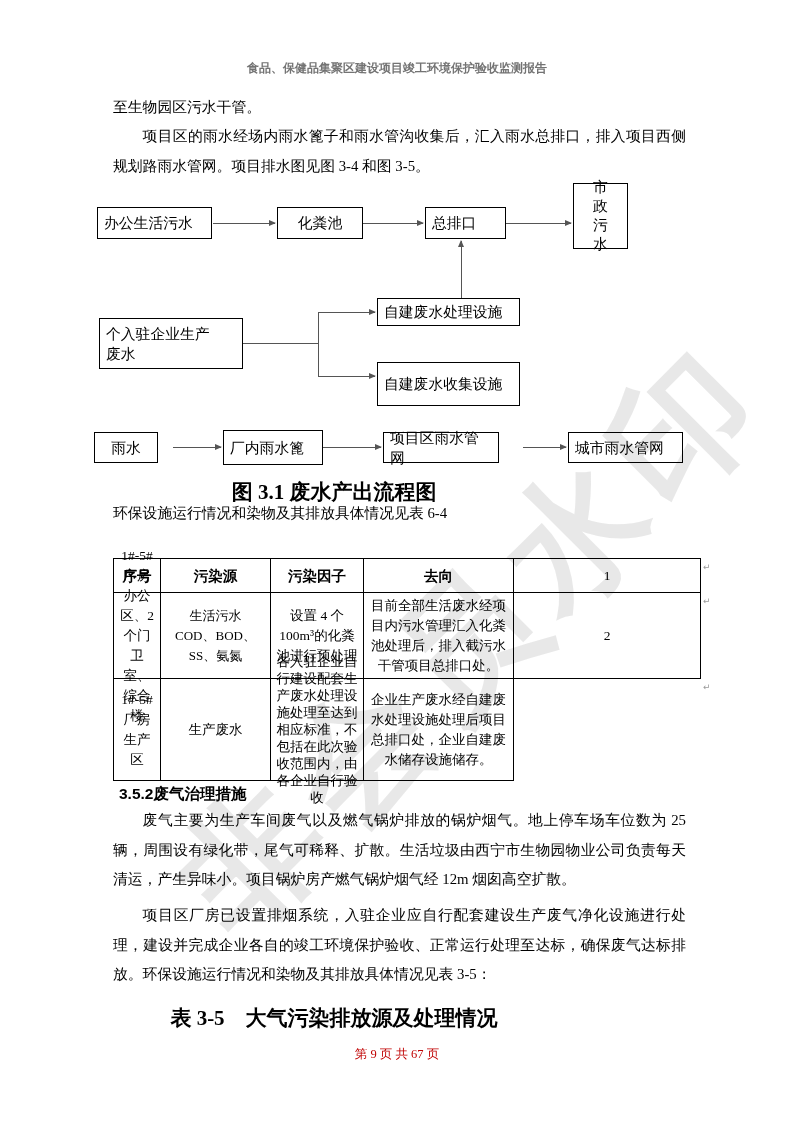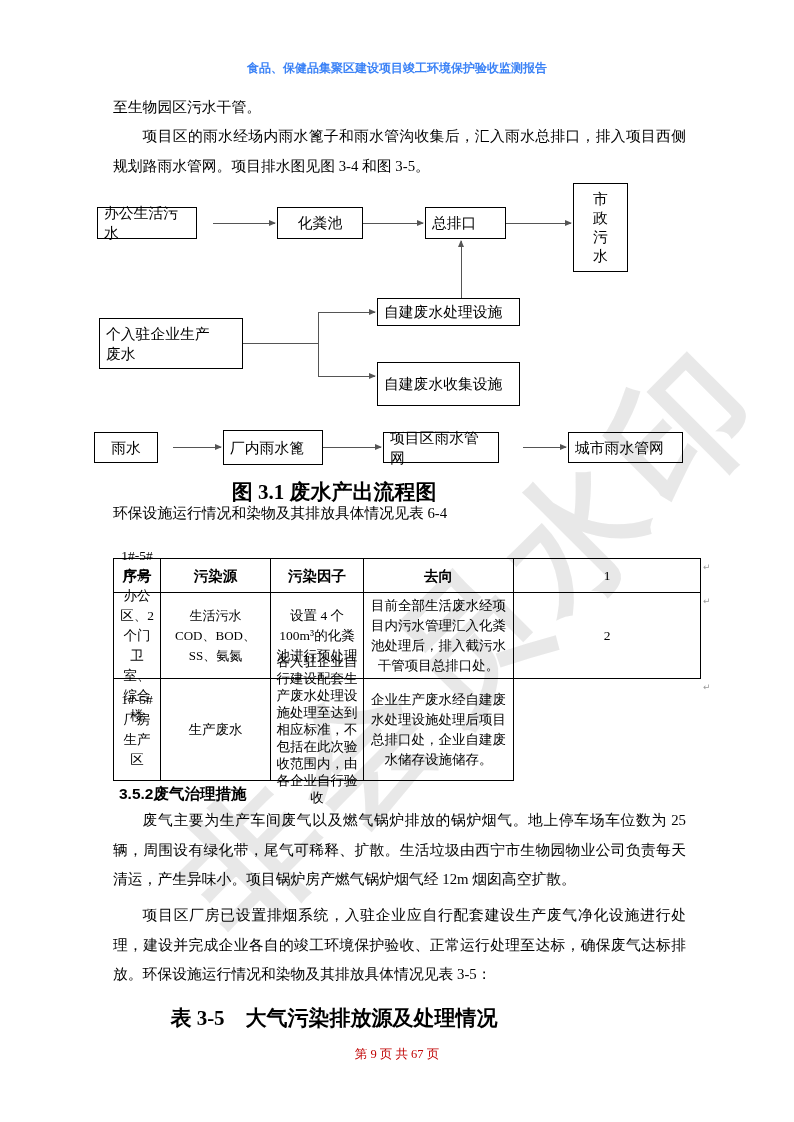--- a/index.html
+++ b/index.html
@@ -16,21 +16,21 @@
   .watermark {
     position:absolute; z-index:0; left:90px; top:540px; width:780px;
     transform:rotate(-45deg); transform-origin:center;
     font-size:138px; font-weight:700; letter-spacing:14px;
     color:#dadada; opacity:.6; white-space:nowrap; pointer-events:none;
     font-family:"Liberation Sans","DejaVu Sans",sans-serif;
   }
 
   .doc-header {
     left:0; top:60px; width:794px; text-align:center;
-    font-size:12px; font-weight:700; color:#3b82f6;
+    font-size:12px; font-weight:700; color:#737373;
     font-family:"Liberation Sans","DejaVu Sans",sans-serif;
   }
   .doc-footer {
     left:0; top:1046px; width:794px; text-align:center;
     font-size:12.5px; color:#c00000;
   }
 
   .body-text {
     left:113px; width:573px; font-size:14.8px; line-height:29.5px;
     text-align:justify; color:#000;
@@ -95,24 +95,24 @@
 <div class="page">
 
   <div class="watermark">非会员水印</div>
 
   <div class="layer doc-header">食品、保健品集聚区建设项目竣工环境保护验收监测报告</div>
 
   <div class="layer body-text" style="top:93px;">至生物园区污水干管。</div>
   <div class="layer body-text indent" style="top:122px;">项目区的雨水经场内雨水篦子和雨水管沟收集后，汇入雨水总排口，排入项目西侧规划路雨水管网。项目排水图见图 3-4 和图 3-5。</div>
 
   <div class="layer flow">
-    <div class="fbox" style="left:97px;top:24px;width:100px;height:32px;">办公生活污水</div>
+    <div class="fbox" style="left:97px;top:24px;width:115px;height:32px;">办公生活污水</div>
     <div class="fbox center" style="left:277px;top:24px;width:86px;height:32px;">化粪池</div>
     <div class="fbox" style="left:425px;top:24px;width:81px;height:32px;">总排口</div>
-    <div class="fbox center vert" style="left:573px;top:0px;width:55px;height:89px;"><span>市政污水</span></div>
+    <div class="fbox center vert" style="left:573px;top:0px;width:55px;height:66px;"><span>市政污水</span></div>
 
     <div class="fbox" style="left:377px;top:115px;width:143px;height:28px;">自建废水处理设施</div>
     <div class="fbox" style="left:99px;top:135px;width:144px;height:51px;">个入驻企业生产
 废水</div>
     <div class="fbox" style="left:377px;top:179px;width:143px;height:44px;">自建废水收集设施</div>
 
     <div class="fbox center" style="left:94px;top:249px;width:64px;height:31px;">雨水</div>
     <div class="fbox" style="left:223px;top:247px;width:100px;height:35px;">厂内雨水篦</div>
     <div class="fbox" style="left:383px;top:249px;width:116px;height:31px;">项目区雨水管网</div>
     <div class="fbox" style="left:568px;top:249px;width:115px;height:31px;">城市雨水管网</div>

